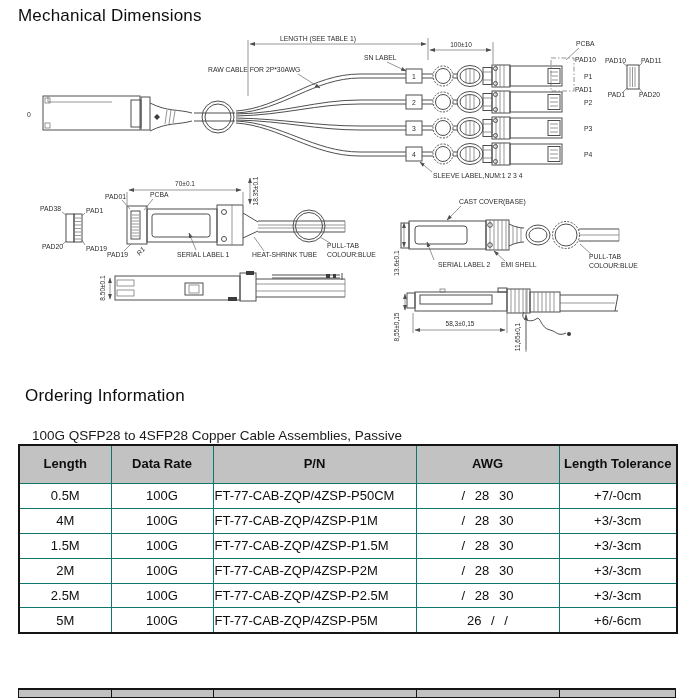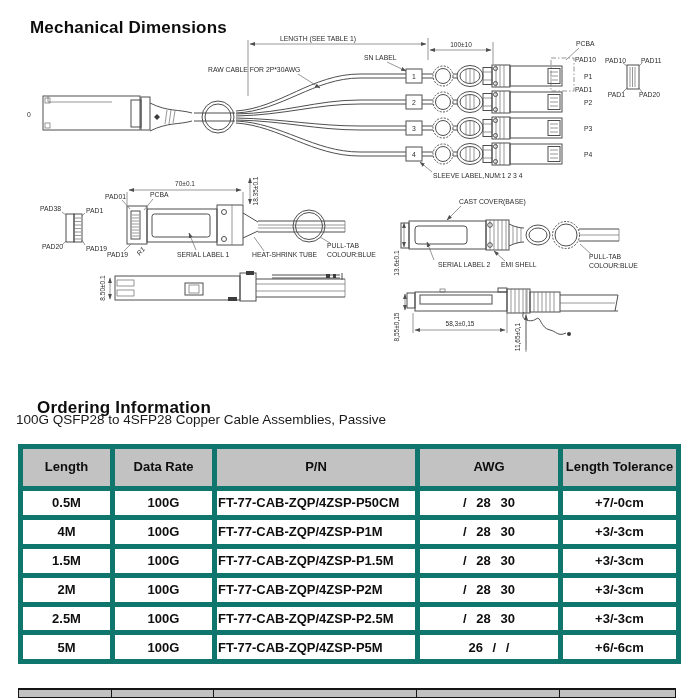--- a/index.html
+++ b/index.html
@@ -1,50 +1,50 @@
 <!DOCTYPE html>
 <html><head>
 <meta charset="utf-8">
 <style>
   html,body{margin:0;padding:0;background:#ffffff;}
   .page{
     position:relative;width:692px;height:700px;background:#ffffff;
     font-family:"Liberation Sans",sans-serif;color:#111;overflow:hidden;
   }
   .h-title{
-    position:absolute;margin:12px;font-size:17px;font-weight:bold;color:#0d0d0d;
+    position:absolute;margin:0;font-size:17px;font-weight:normal;color:#0d0d0d;
     letter-spacing:0.2px;
   }
   #mech-title{left:18px;top:6px;}
   #order-title{left:25px;top:386px;}
   .subtitle{
-    position:absolute;left:16px;top:412px;margin:0;font-size:13.5px;color:#1a1a1a;
+    position:absolute;left:16px;top:412px;margin:16px;font-size:13.5px;color:#1a1a1a;
   }
   svg text{
     font-family:"Liberation Sans",sans-serif;font-size:6.8px;fill:#2b2b2b;
   }
   svg .dimtxt{font-size:6.5px;}
   svg .ital{font-style:italic;}
   .drw{stroke:#4f4f4f;fill:none;stroke-width:1;}
   .thin{stroke:#6a6a6a;fill:none;stroke-width:0.7;}
   .filldark{fill:#3c3c3c;stroke:none;}
   table.order{
     position:absolute;left:18px;top:444px;width:658px;
     border-collapse:collapse;table-layout:fixed;
     border:2px solid #151515;
     font-size:13px;color:#0e0e0e;
   }
   table.order th,table.order td{
-    border:5px solid #0f766e;text-align:center;padding:0;overflow:hidden;
+    border:1px solid #0f766e;text-align:center;padding:0;overflow:hidden;
     white-space:nowrap;
   }
   table.order th{
     background:#c2c2c2;font-weight:bold;height:37px;white-space:normal;line-height:1.25;
   }
-  table.order td{height:23.9px;font-weight:bold;}
+  table.order td{height:23.9px;}
   table.order td.col2{text-align:left;padding-left:1px;}
   table.order td.col3{word-spacing:6px;}
   col.c0{width:92px;}col.c1{width:102px;}col.c2{width:203px;}col.c3{width:143px;}col.c4{width:118px;}
   .next-table-strip{
     position:absolute;left:18px;top:688px;width:658px;height:10px;
     background:#c2c2c2;border:1px solid #151515;border-top:2px solid #151515;
     box-sizing:border-box;
   }
   .next-table-strip i{
     position:absolute;top:0;bottom:0;width:1px;background:#151515;display:block;

